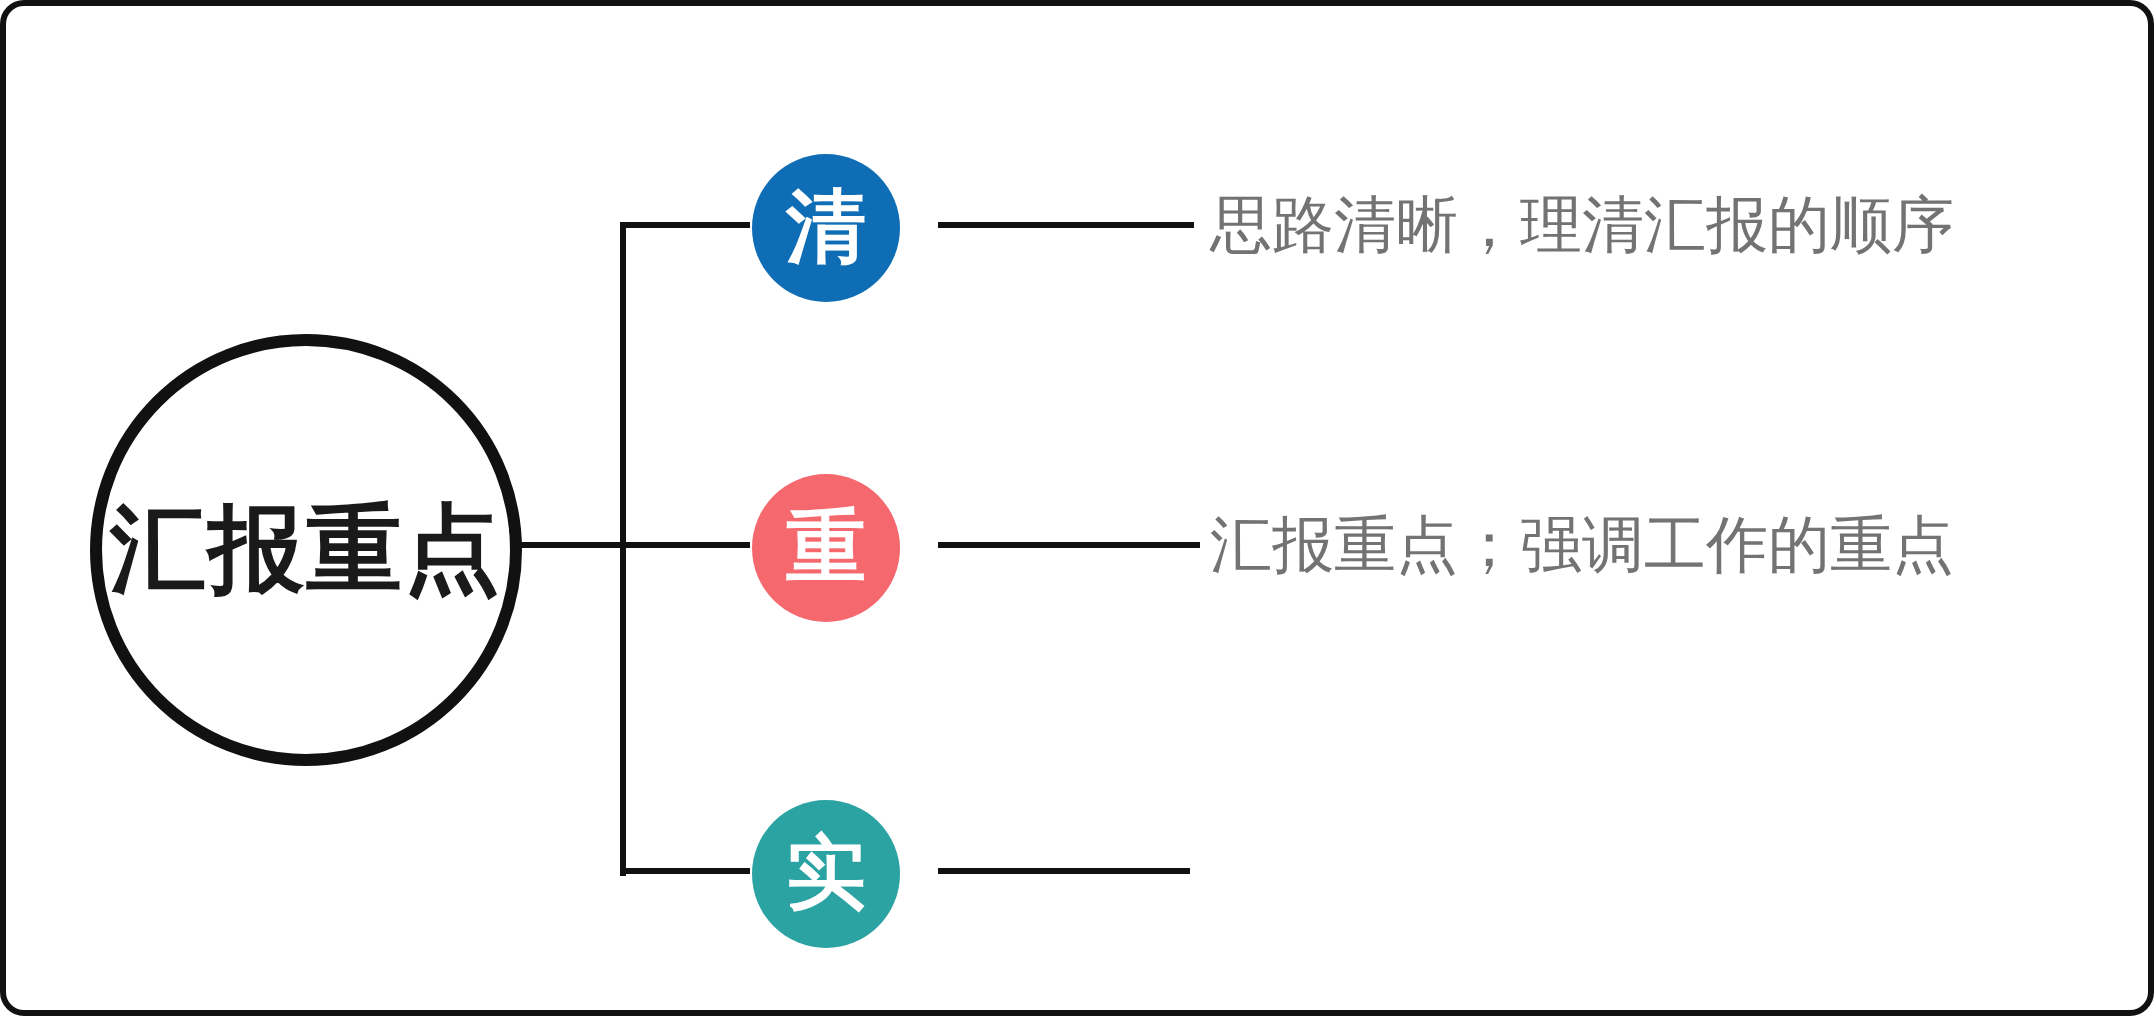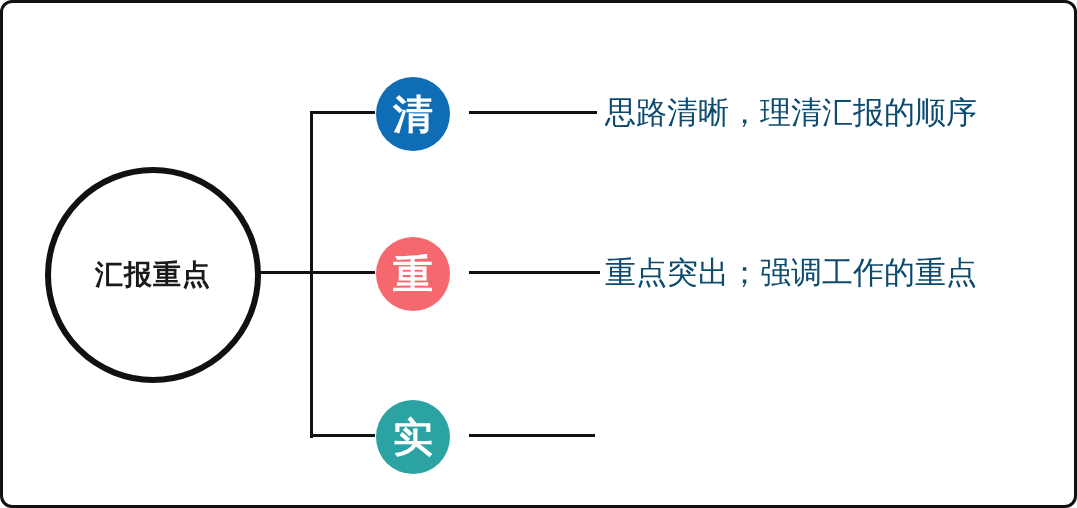--- a/index.html
+++ b/index.html
@@ -17,21 +17,21 @@
   .root-node{
     position:absolute;
     left:42px;top:164px;
     width:204px;height:204px;
     border:6px solid #111111;
     border-radius:50%;
     background:#ffffff;
     display:flex;align-items:center;justify-content:center;
   }
   .root-label{
-    font-size:28px;
+    font-size:48px;
     font-weight:bold;
     color:#1a1a1a;
     letter-spacing:1px;
     white-space:nowrap;
   }
   
   .line{position:absolute;background:#111111;}
   .line.h{height:3px;}
   .line.v{width:3px;}
   #root-connector{left:257px;top:268px;width:51px;}
@@ -58,21 +58,21 @@
     font-size:40px;
     font-weight:bold;
     line-height:1;
   }
   
   .branch-text{
     position:absolute;
     left:602px;
     height:40px;line-height:40px;
     font-size:31px;
-    color:#0c4a6e;
+    color:#737373;
     white-space:nowrap;
   }
   #branch-text-0{top:90px;}
   #branch-text-1{top:250px;}
   #branch-text-2{top:413px;}
 </style>
 </head>
 <body>
 
 <div class="canvas">
@@ -94,15 +94,15 @@
     <span class="key-char">清</span>
   </div>
   <div class="key-node" id="key-node-1" style="background-color: rgb(245, 104, 110);">
     <span class="key-char">重</span>
   </div>
   <div class="key-node" id="key-node-2" style="background-color: rgb(43, 163, 162);">
     <span class="key-char">实</span>
   </div>
 
   <div class="branch-text" id="branch-text-0">思路清晰，理清汇报的顺序</div>
-  <div class="branch-text" id="branch-text-1">重点突出；强调工作的重点</div>
+  <div class="branch-text" id="branch-text-1">汇报重点；强调工作的重点</div>
 
 </div>
 
 </body></html>

